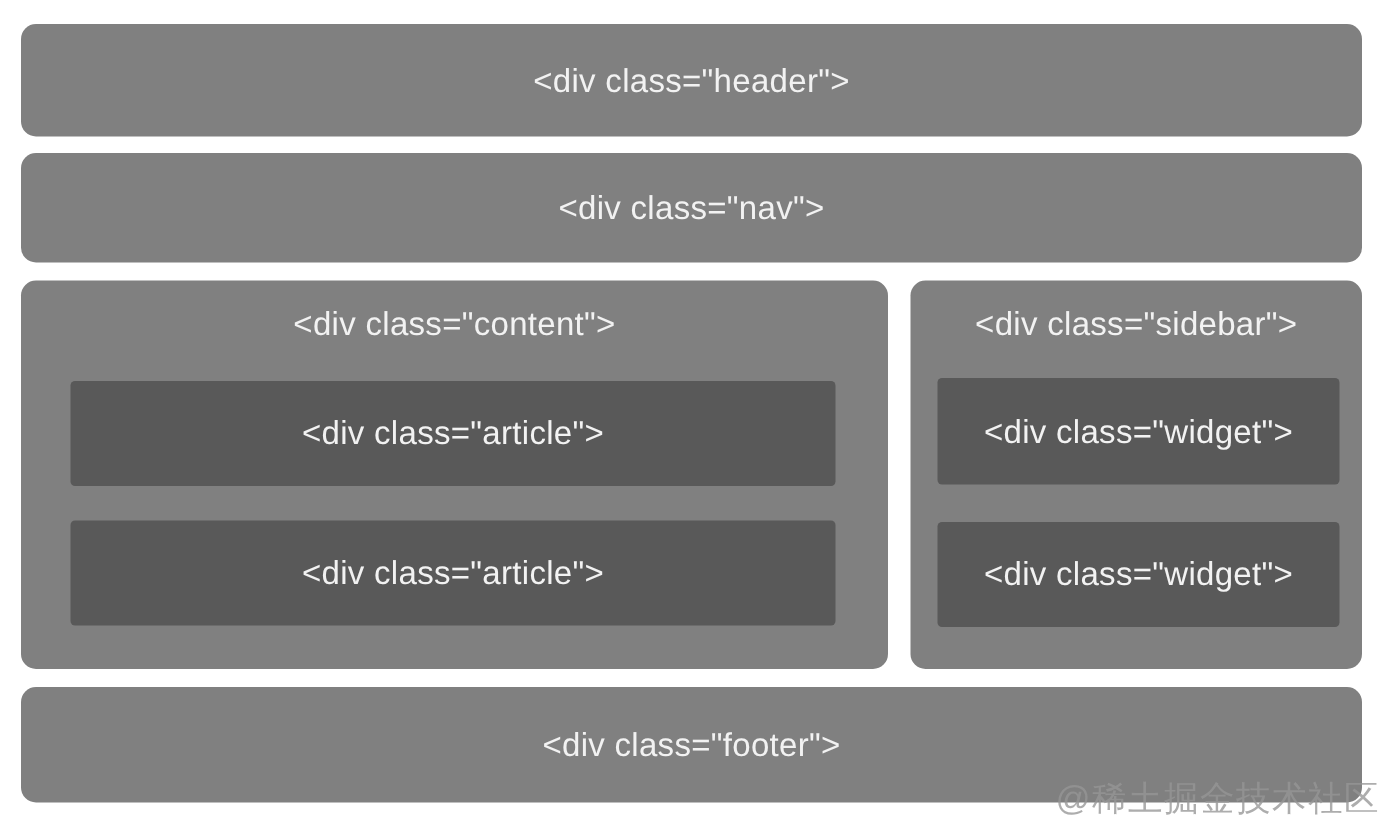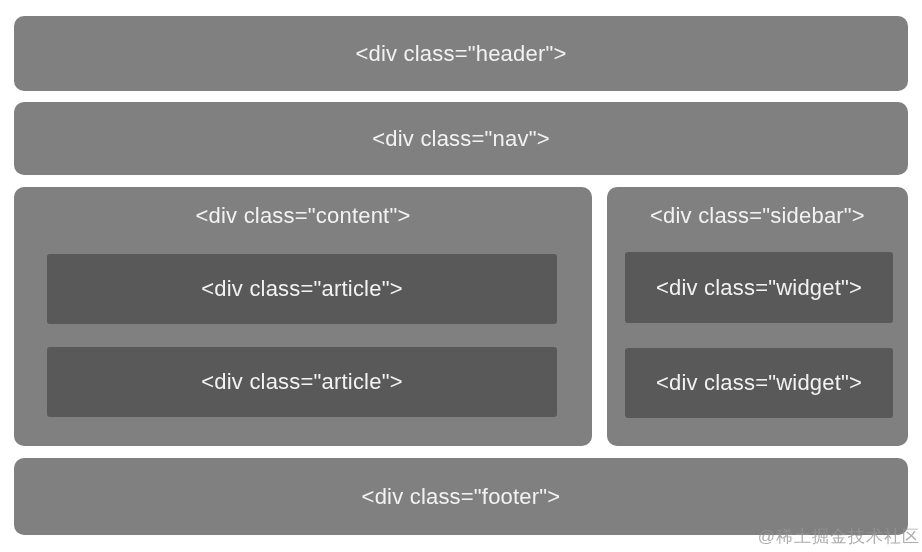--- a/index.html
+++ b/index.html
@@ -62,21 +62,21 @@
 
   .article-1 { left: 33px; top: 67px;  width: 510px; height: 70px; }
   .article-2 { left: 33px; top: 160px; width: 510px; height: 70px; }
   .widget-1  { left: 18px; top: 65px;  width: 268px; height: 71px; }
   .widget-2  { left: 18px; top: 161px; width: 268px; height: 70px; }
 
   .watermark {
     position: absolute;
     right: 2px;
     bottom: 4px;
-    font-size: 17px;
+    font-size: 23px;
     color: rgba(150, 150, 150, 0.78);
     z-index: 5;
     white-space: nowrap;
     letter-spacing: 1px;
     margin-top: 24px;
   }
 </style>
 </head>
 <body>
 

